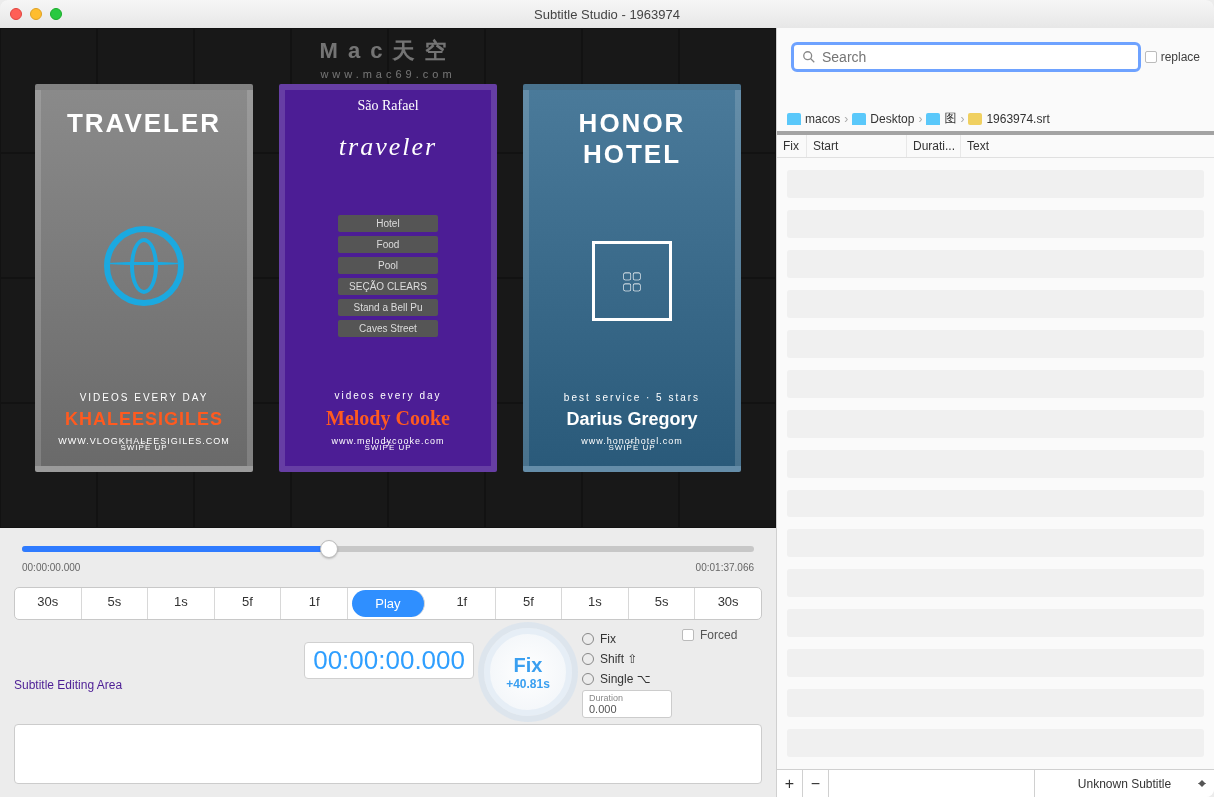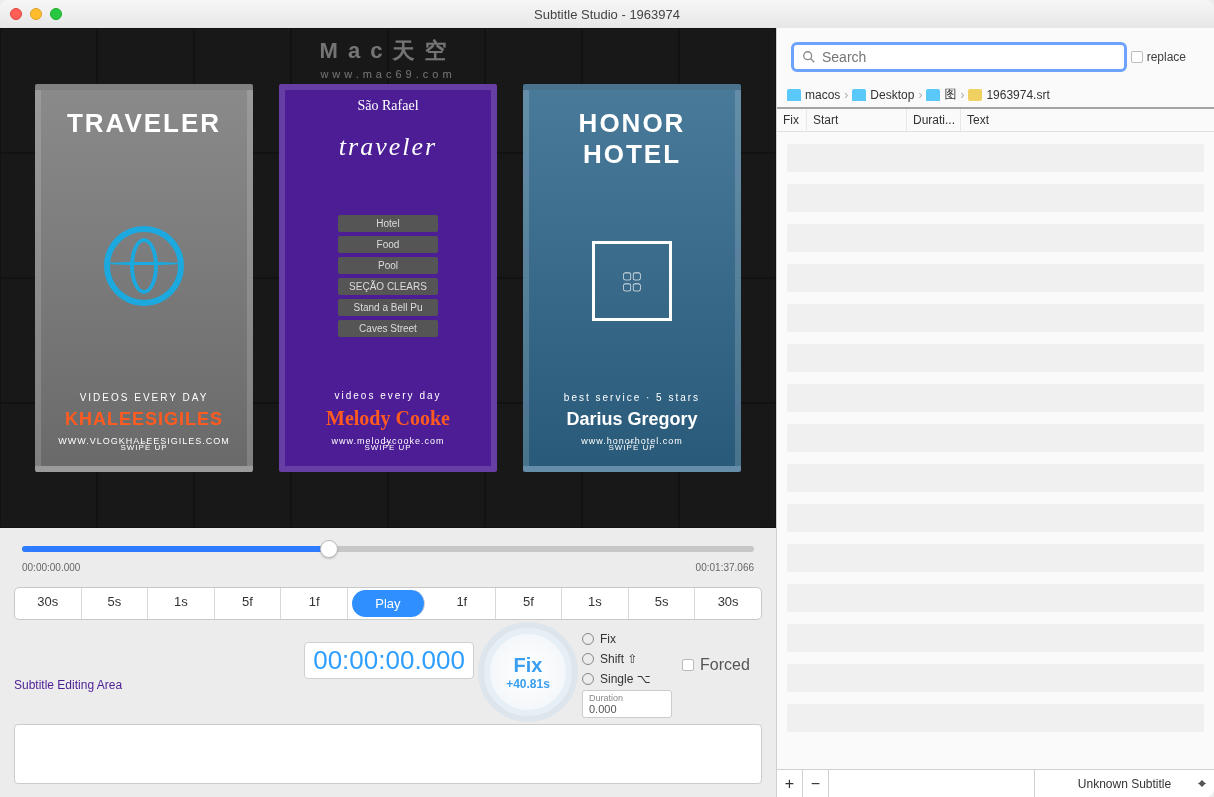--- a/index.html
+++ b/index.html
@@ -68,33 +68,33 @@
 .fixcircle{width:88px;height:88px;border-radius:50%;background:radial-gradient(#fff,#f0f4f8);border:6px solid #e6eef6;display:flex;flex-direction:column;align-items:center;justify-content:center;box-shadow:0 0 0 6px rgba(200,220,240,0.4);}
 .fixcircle .f1{color:#3a9ff0;font-size:20px;font-weight:600;}
 .fixcircle .f2{color:#3a9ff0;font-size:12px;font-weight:600;}
 
 .radiogrp{display:flex;flex-direction:column;gap:6px;font-size:12px;color:#333;margin-top:4px;}
 .radiogrp label{display:flex;align-items:center;gap:6px;}
 .rad{width:12px;height:12px;border:1px solid #888;border-radius:50%;}
 
 .durbox{border:1px solid #ccc;border-radius:3px;padding:2px 6px;font-size:11px;color:#555;background:#fff;margin-top:4px;}
 .durbox .lbl{font-size:9px;color:#888;}
-.forced{font-size:16px;color:#555;display:flex;align-items:center;gap:6px;margin-top:28px;}
+.forced{font-size:12px;color:#555;display:flex;align-items:center;gap:6px;}
 .chk{width:12px;height:12px;border:1px solid #bbb;border-radius:2px;background:#fff;}
 
 .subtext{width:100%;height:60px;border:1px solid #ccc;border-radius:4px;background:#fff;margin-top:6px;}
 
 
-.searchrow{display:flex;align-items:center;gap:4px;padding:14px 28px 10px 14px;}
+.searchrow{display:flex;align-items:center;gap:4px;padding:14px 14px 10px 14px;}
 .searchbox{flex:1;border:3px solid #6ea2ff;border-radius:6px;display:flex;align-items:center;padding:4px 8px;background:#fff;}
 .searchbox svg{width:14px;height:14px;fill:#888;margin-right:6px;}
 .searchbox input{border:none;outline:none;flex:1;font-size:14px;color:#555;background:transparent;}
 .replace{font-size:12px;color:#404040;display:flex;align-items:center;gap:4px;}
 
-.crumbs{display:flex;align-items:center;gap:4px;font-size:12px;color:#333;padding:4px 10px;border-bottom:2px solid #a3a3a3;}
+.crumbs{display:flex;align-items:center;gap:4px;font-size:12px;color:#333;padding:4px 10px;border-bottom:4px solid #a3a3a3;margin-top:24px;}
 .crumbs .fi{width:14px;height:12px;background:#5ac8fa;border-radius:2px 2px 0 0;display:inline-block;}
 .crumbs .sep{color:#aaa;}
 
 .thead{display:flex;border-bottom:1px solid #e0e0e0;font-size:12px;color:#333;}
 .thead div{padding:4px 6px;border-right:1px solid #e8e8e8;}
 .thead .c1{width:30px;}
 .thead .c2{width:100px;}
 .thead .c3{width:54px;}
 .thead .c4{flex:1;border-right:none;}
 

